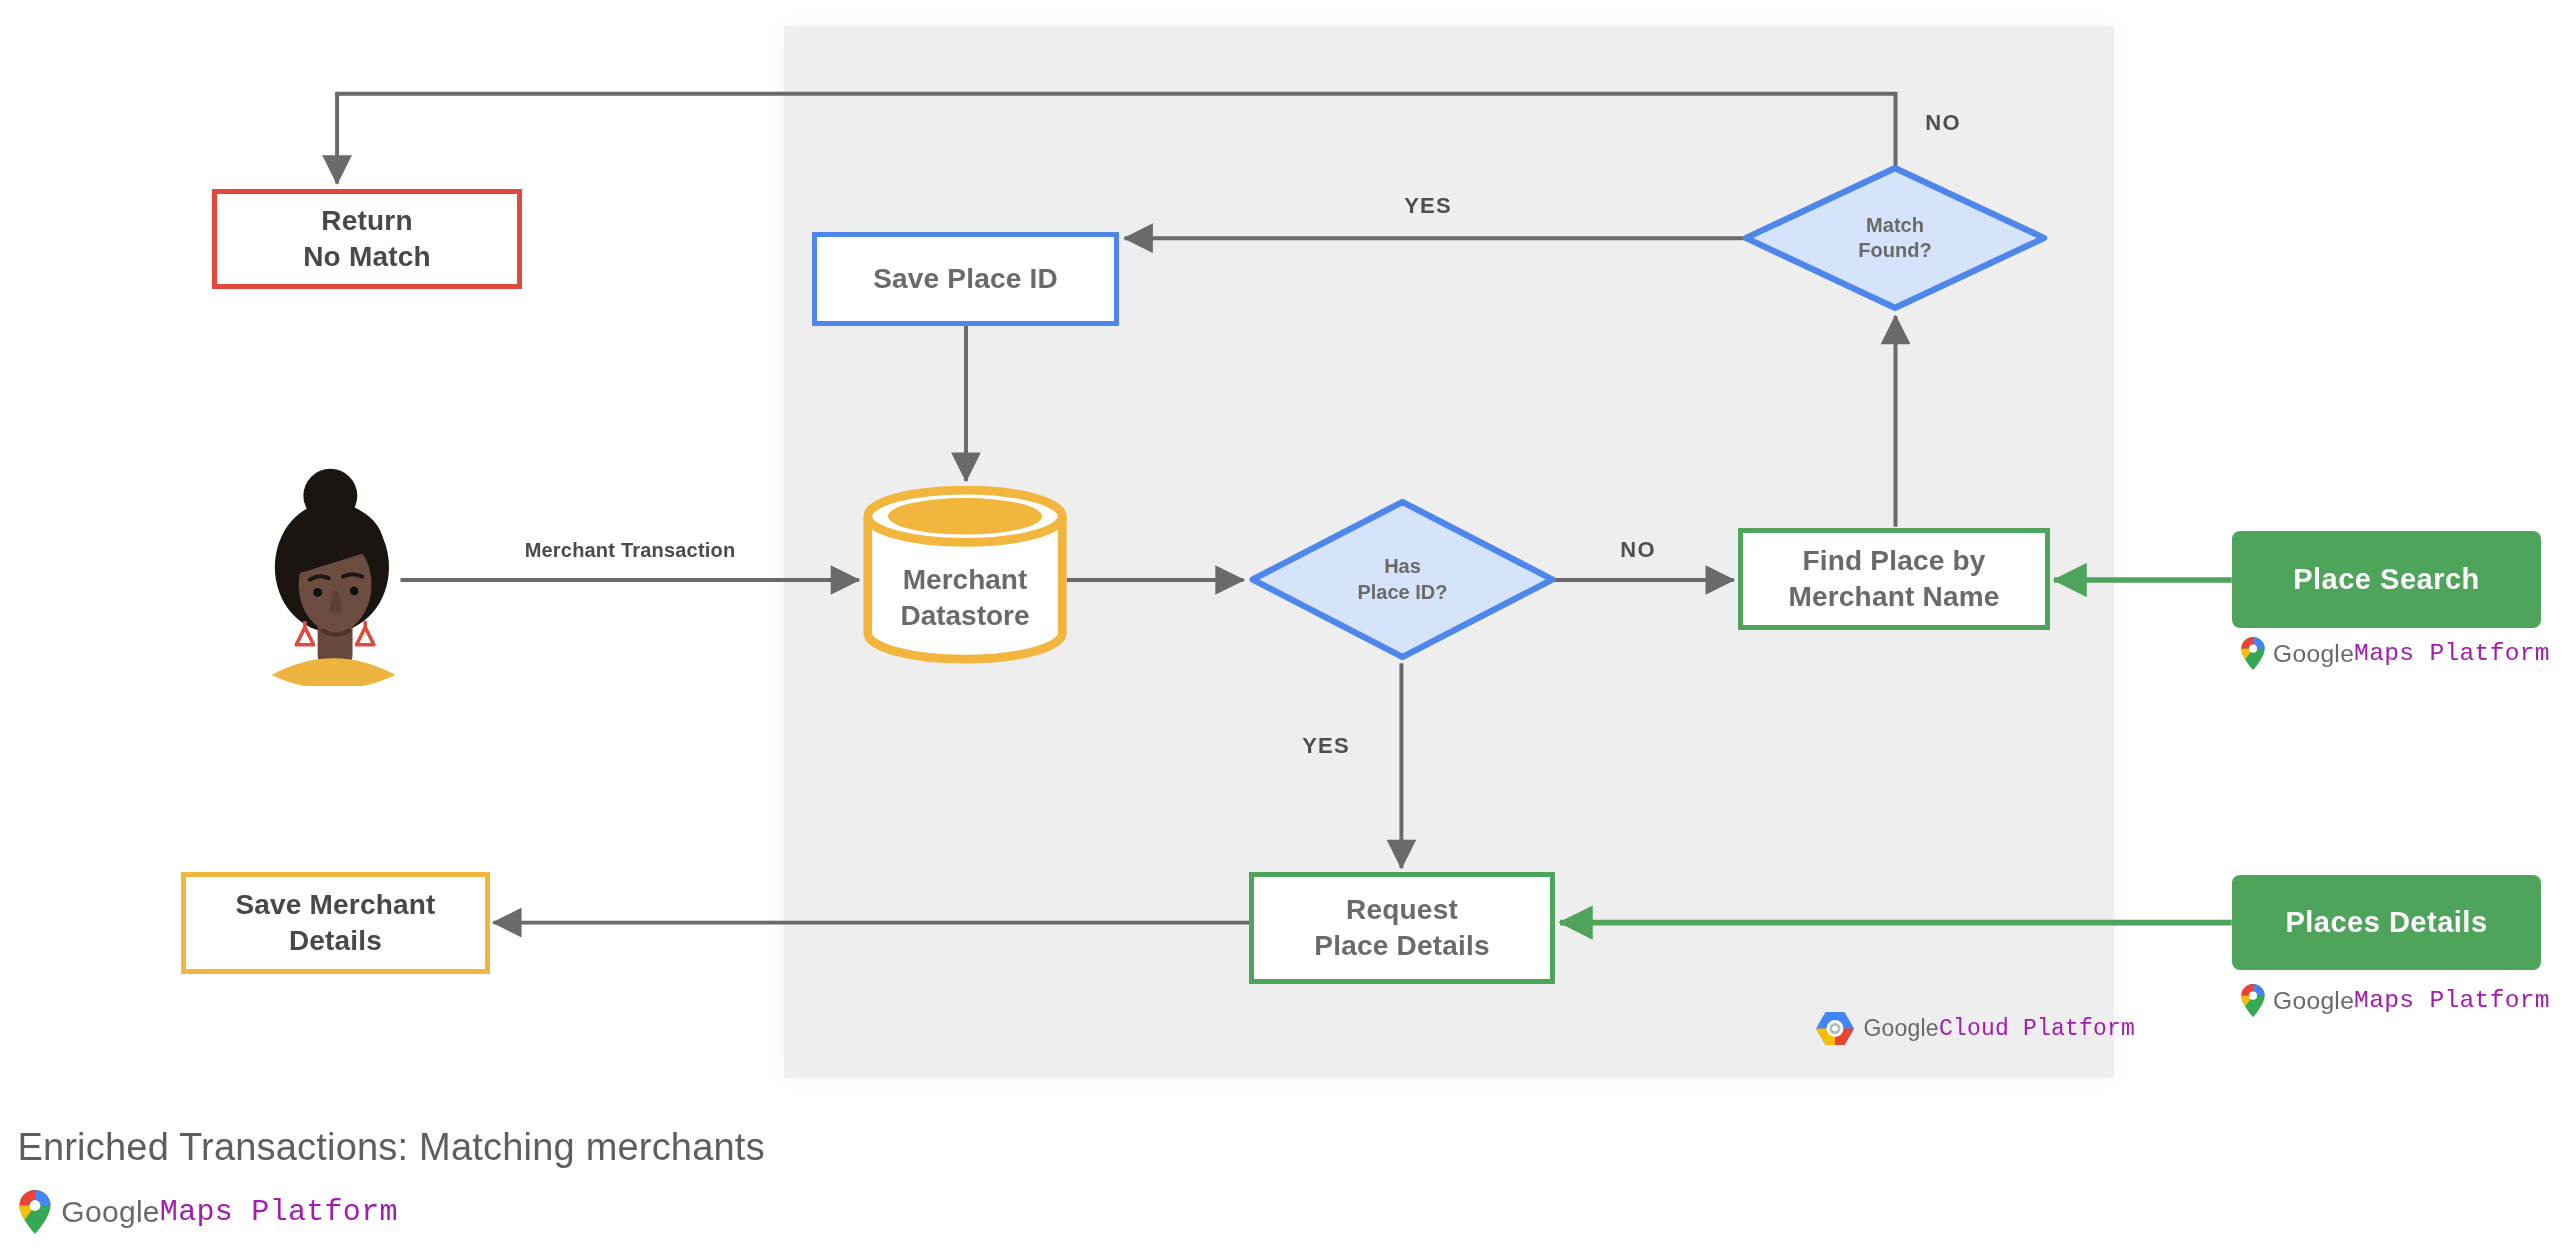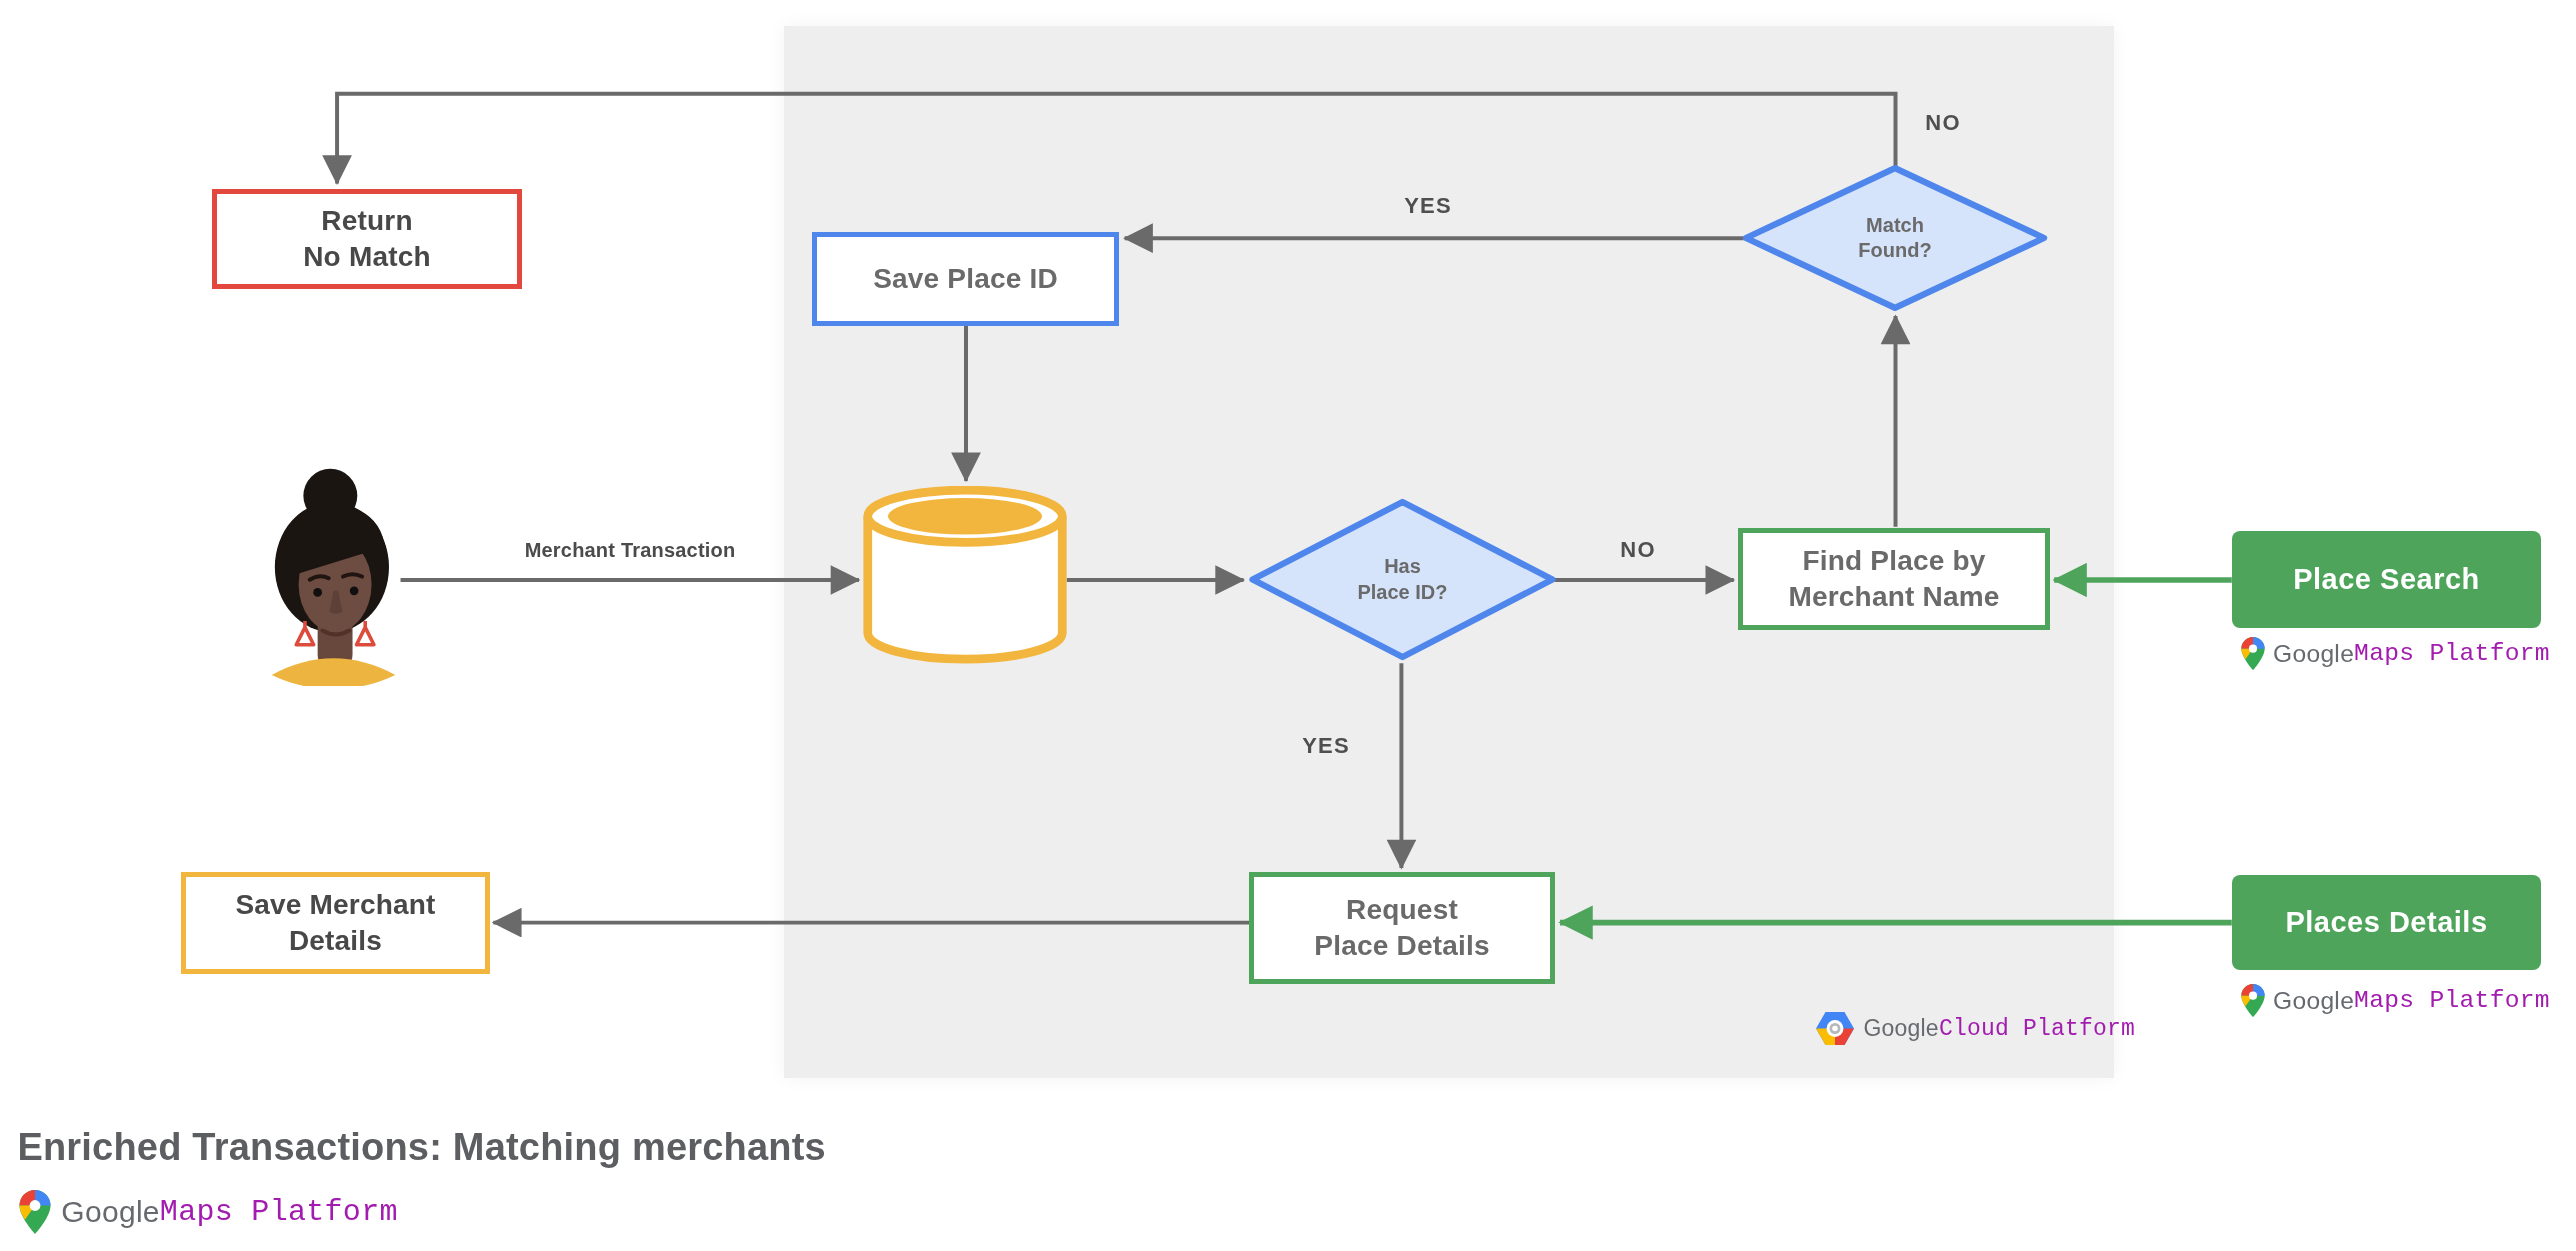--- a/index.html
+++ b/index.html
@@ -56,21 +56,21 @@
   .logo .g1{color:#66696D;}
   .logo .g2{color:#a21caf;font-family:Liberation Mono, monospace;}
   .maps-logo{font-size:24.6px;letter-spacing:0.3px;}
   .maps-logo svg{margin-right:8px;}
   .gcp-logo{font-size:23px;letter-spacing:0.2px;}
   .gcp-logo svg{margin-right:9.5px;}
   .footer-logo{font-size:30px;letter-spacing:0.3px;}
   .footer-logo svg{margin-right:10.3px;}
   .title{
     position:absolute;left:17.4px;top:1126px;z-index:2;
-    font-weight:bold;font-size:38px;color:#5C5E61;letter-spacing:0.2px;
+    font-weight:normal;font-size:38px;color:#5C5E61;letter-spacing:0.2px;
   }
   .avatar{position:absolute;left:270px;top:464px;width:127px;height:222px;z-index:2;}
 </style>
 </head>
 <body>
 
 <div class="panel"></div>
 
 <svg id="edges" viewBox="0 0 3248 1578" width="2576" height="1252">
   <defs>
@@ -106,20 +106,22 @@
   <div class="dlabel">Match
 Found?</div>
 </div>
 
 <div class="cyl">
   <svg width="204" height="182" viewBox="0 0 257 229">
     <path d="M 6,38 L 6,185 A 122.5,33 0 0 0 251,185 L 251,38" fill="#ffffff" style="stroke:var(--yellow)" stroke-width="11"></path>
     <ellipse cx="128.5" cy="38" rx="122.5" ry="33" fill="#ffffff" style="stroke:var(--yellow)" stroke-width="11"></ellipse>
     <ellipse cx="128.5" cy="38" rx="97" ry="23" style="fill:var(--yellow)"></ellipse>
   </svg>
+  <div class="clabel">Merchant
+Datastore</div>
 </div>
 
 <div class="diamond" style="left:1248px;top:498px;width:309px;height:163px;">
   <svg width="309" height="163" viewBox="0 0 389 206">
     <polygon points="194.5,5 384,103 194.5,201 5,103" style="fill:var(--blue_fill);stroke:var(--blue);stroke-width:8" stroke-linejoin="round"></polygon>
   </svg>
   <div class="dlabel">Has
 Place ID?</div>
 </div>
 

